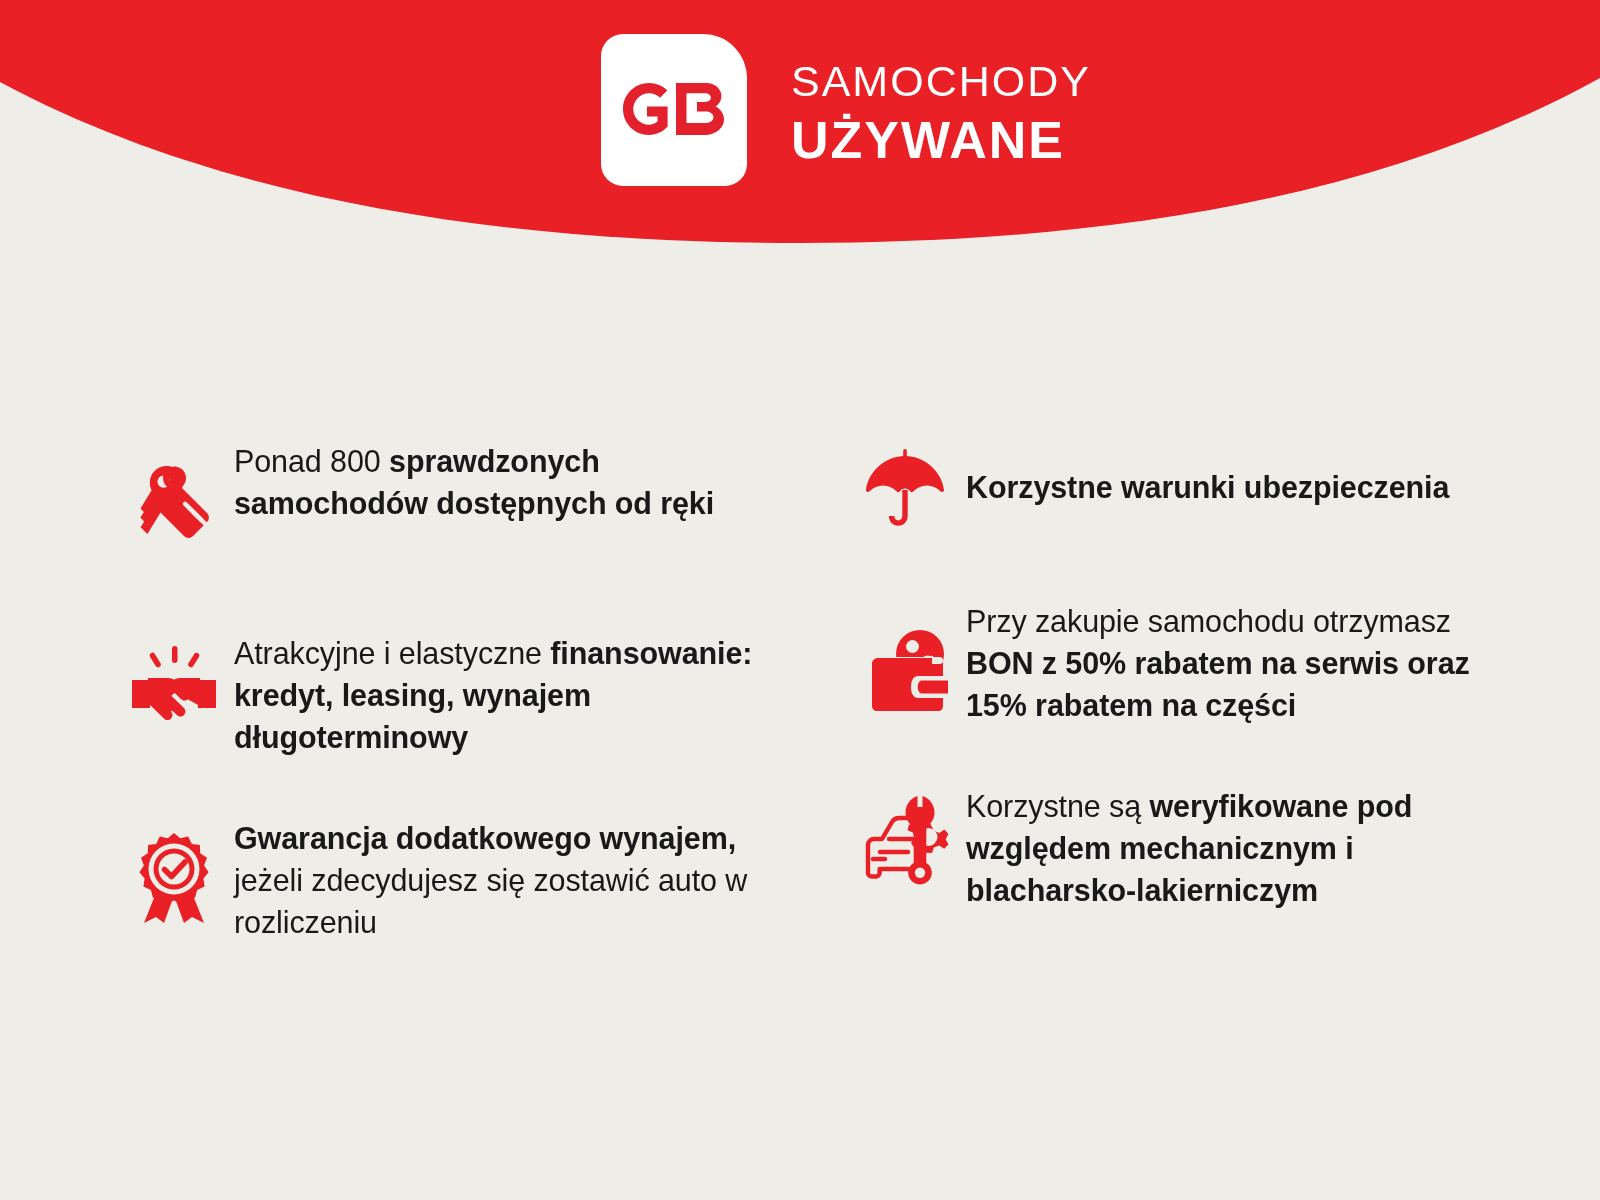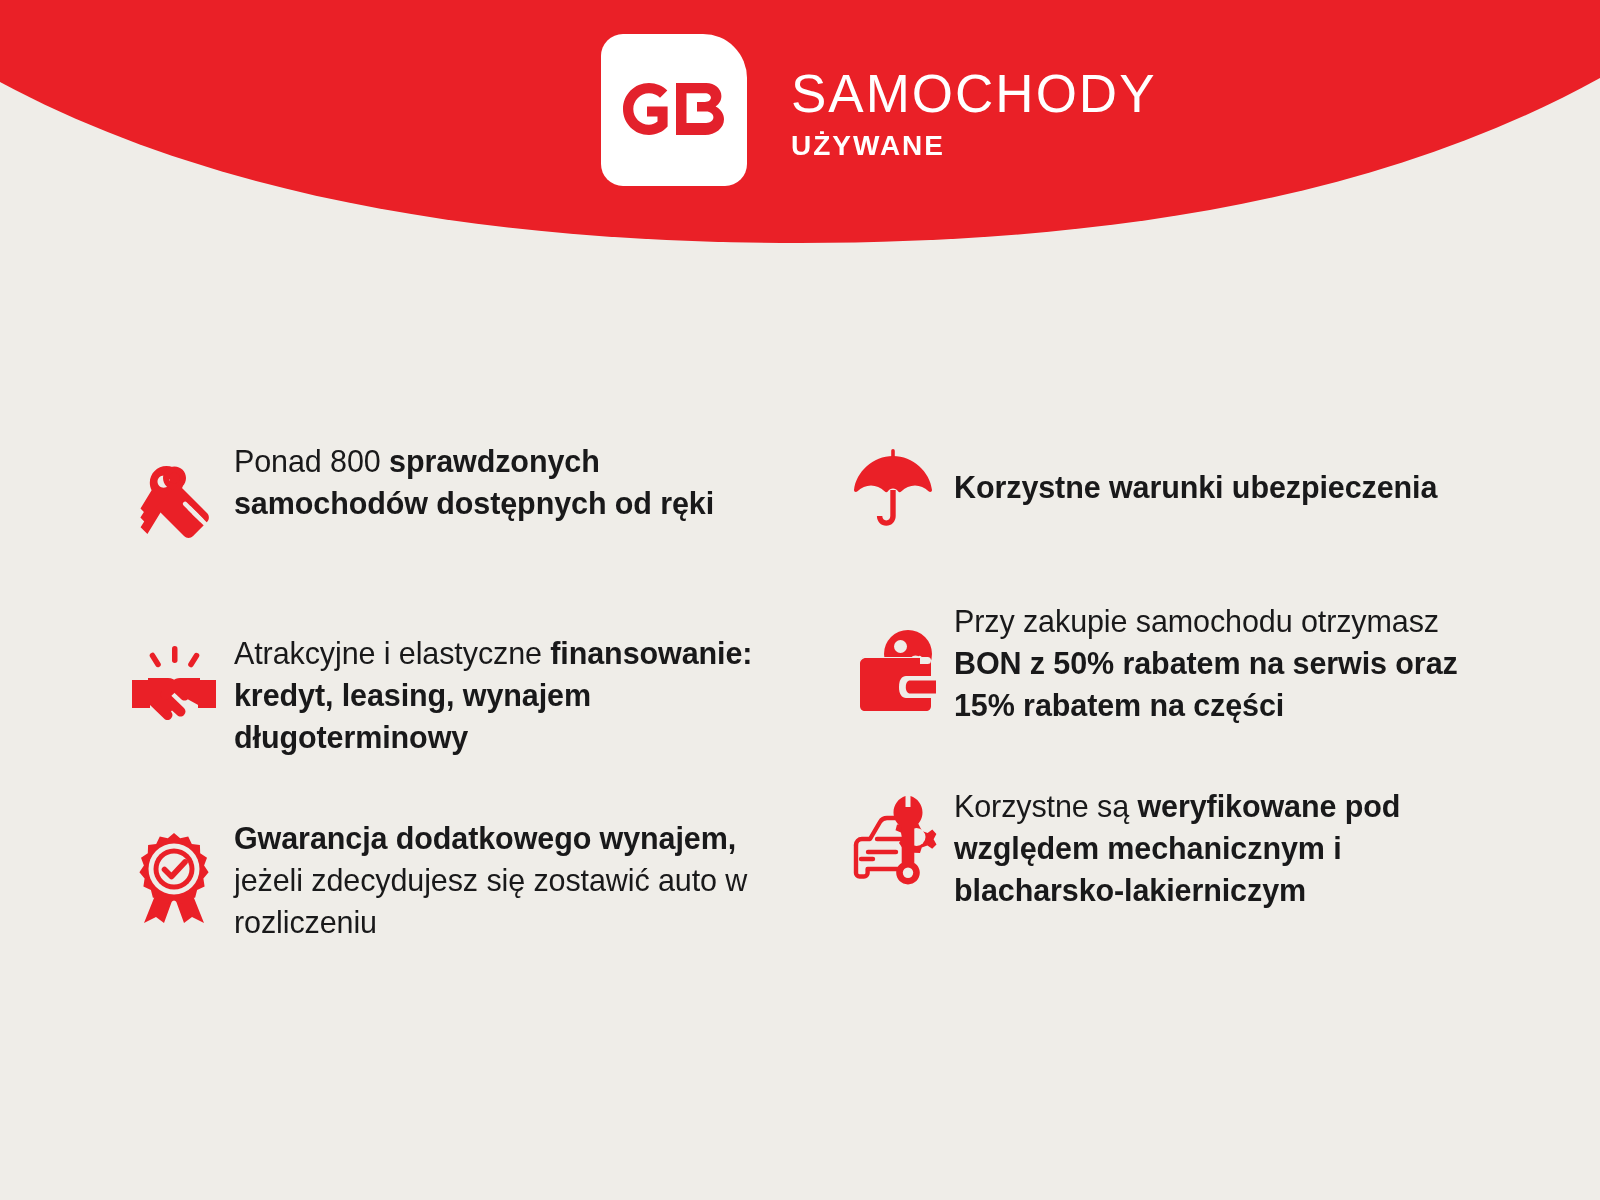--- a/index.html
+++ b/index.html
@@ -62,45 +62,45 @@
   }
   .logo-mark svg { display: block; }
 
   .logo-wordmark {
     margin-left: 44px;
     color: #ffffff;
     line-height: 1.04;
     padding-top: 6px;
   }
   .logo-wordmark .line1 {
-    font-size: 53px;
+    font-size: 43px;
     letter-spacing: 2.0px;
     font-weight: 400;
     display: block;
     white-space: nowrap;
   }
   .logo-wordmark .line2 {
-    font-size: 28px;
+    font-size: 52px;
     letter-spacing: 2.0px;
     font-weight: 700;
     display: block;
     white-space: nowrap;
     margin-top: 10px;
   }
 
   
   .benefits {
     position: absolute;
     top: 440px;
     left: 0;
     width: 1552px;
     z-index: 2;
     display: grid;
     grid-template-columns: 720px 760px;
-    column-gap: 0px;
+    column-gap: 12px;
     padding-left: 130px;
     box-sizing: border-box;
   }
   .col {
     display: flex;
     flex-direction: column;
   }
   .col-left  > .benefit-item:nth-child(1) { min-height: 160px; }
   .col-left  > .benefit-item:nth-child(2) { min-height: 185px; margin-top: 32px; }
   .col-right > .benefit-item:nth-child(1) { min-height: 160px; }

